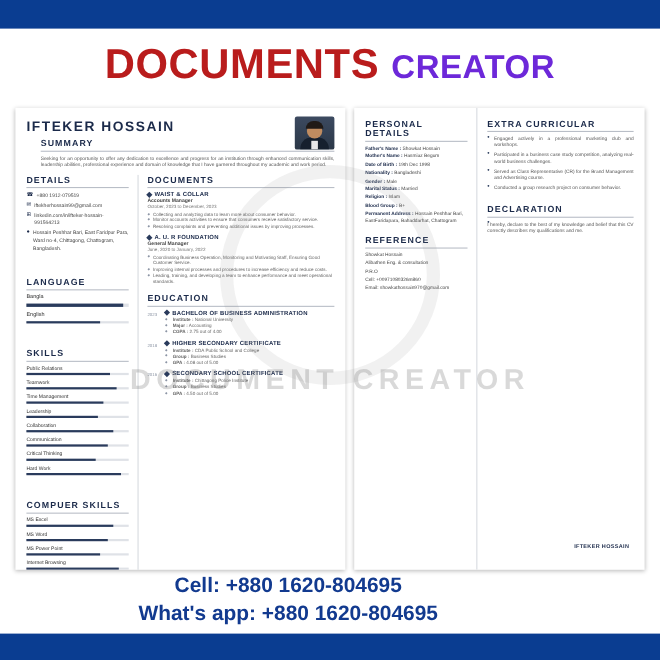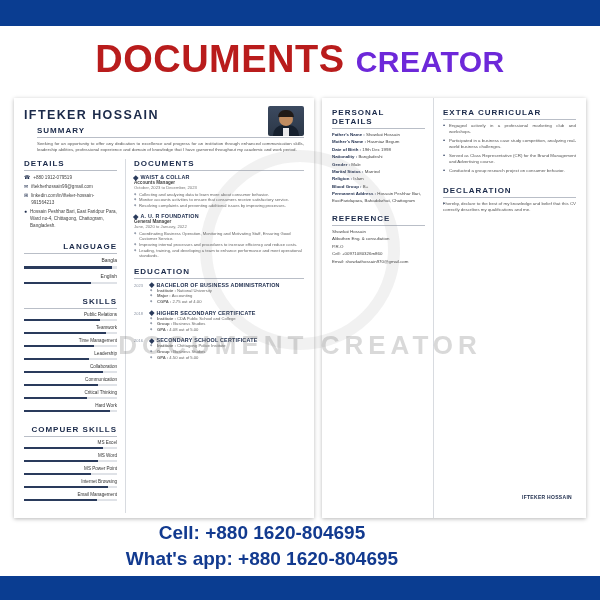--- a/index.html
+++ b/index.html
@@ -67,21 +67,21 @@
   }
   .summary { padding: 0 10px 6px 23px; }
   .summary p { font-size: 4.4px; line-height: 6px; color: #555; text-align: justify; }
 
   .cols { display: flex; }
   .col-a { width: 112px; padding: 0 8px 8px 10px; border-right: 1px solid #d8dbe0; }
   .col-b { width: 188px; padding: 0 10px 8px 8px; }
 
   .kv { font-size: 4.6px; color: #444; line-height: 7px; margin-bottom: 2px; display:flex; gap:3px; }
   .kv .ic { color:#1b2a4a; font-size:5px; }
-  .blk { margin-top: 13px; text-align: right; }
+  .blk { margin-top: 23px; }
   .lang-row { font-size: 5px; color: #333; margin: 2px 0 3px 0; }
   .bar { height: 2.5px; background: #dfe2e7; position: relative; margin-bottom: 4px; }
   .bar i { position: absolute; left: 0; top: 0; height: 100%; background: #2a3b5c; display: block; }
   .skill-label { font-size: 4.6px; color: #333; margin-bottom: 1.5px; }
 
   .exp-item { margin-bottom: 5px; }
   .exp-title { font-size: 5.4px; font-weight: bold; color: #1b2a4a; letter-spacing: .2px; }
   .exp-sub { font-size: 4.6px; color: #444; font-weight: bold; }
   .exp-date { font-size: 4.2px; color: #777; margin-bottom: 1.5px; }
   .exp-li { font-size: 4.2px; color: #666; line-height: 5.6px; padding-left: 5px; position: relative; }

